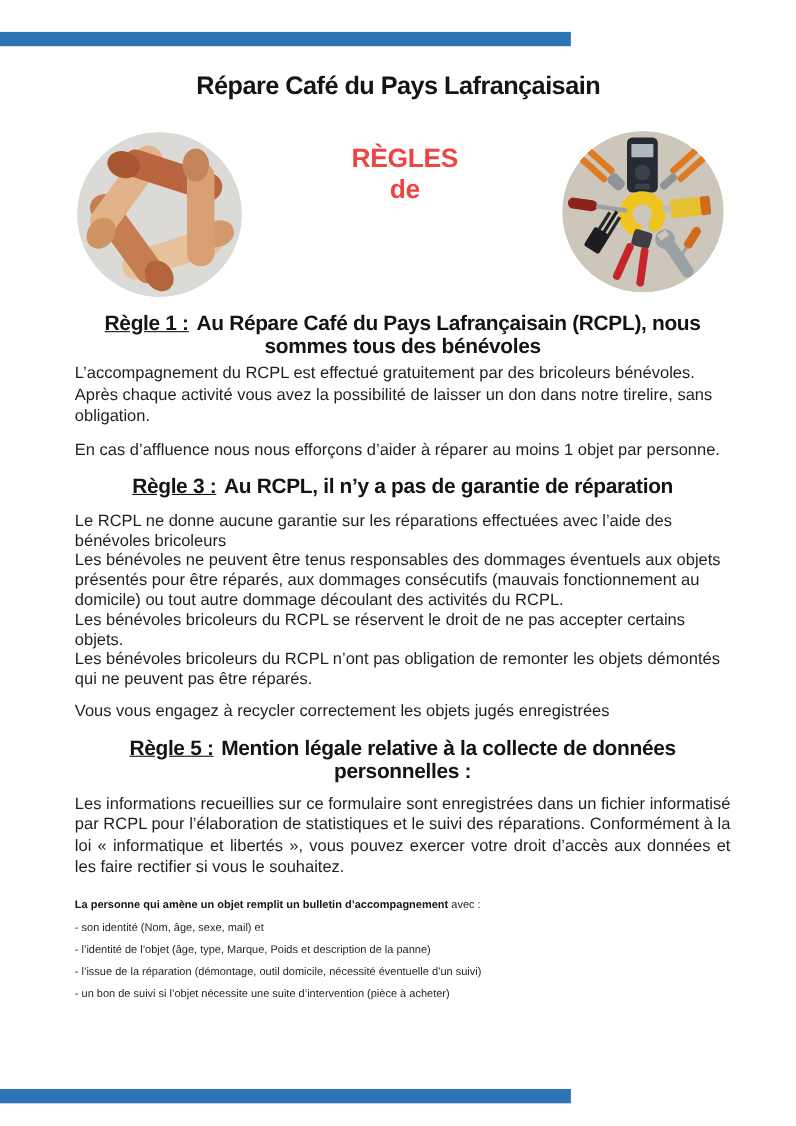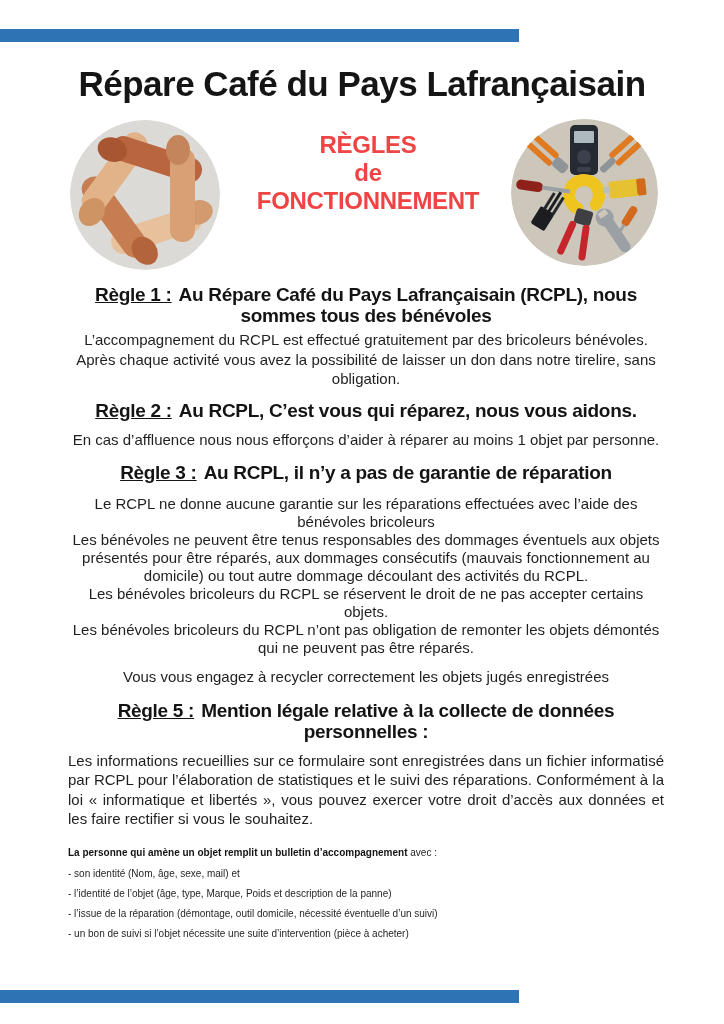--- a/index.html
+++ b/index.html
@@ -7,39 +7,39 @@
     width:724px;height:1024px;position:relative;background:#ffffff;
     font-family:"Liberation Sans","DejaVu Sans",sans-serif;
     color:#1b1b1b;overflow:hidden;
   }
   .accent-bar{position:absolute;left:0;width:519px;height:13px;background:#2e74b5;}
   .accent-bar.top{top:29px;}
   .accent-bar.bottom{top:990px;}
 
   .doc-title{
     position:absolute;top:64px;left:0;width:724px;text-align:center;
-    font-size:35px;font-weight:bold;letter-spacing:-0.5px;color:#151515;
+    font-size:23px;font-weight:bold;letter-spacing:-0.5px;color:#151515;
   }
 
   .circle-photo{position:absolute;border-radius:50%;overflow:hidden;}
   .circle-photo.hands{left:70px;top:120px;width:150px;height:150px;}
   .circle-photo.tools{left:511px;top:119px;width:147px;height:147px;}
   .circle-photo svg{display:block;}
 
   .subtitle{
     position:absolute;left:248px;top:131px;width:240px;text-align:center;
     font-size:24px;line-height:28px;font-weight:bold;color:#ef4444;
     letter-spacing:-0.3px;white-space:nowrap;
   }
 
   .content{position:absolute;left:68px;top:284px;width:596px;}
   .rheading{font-size:19px;line-height:21px;font-weight:bold;color:#141414;letter-spacing:-0.3px;text-align:center;}
   .rlabel{text-decoration:underline;margin-right:7px;}
   .rbody{font-size:15px;line-height:19.5px;color:#1f1f1f;}
-  .rbody p{margin:0;text-align:center;}
+  .rbody p{margin:0;}
   .just p{text-align:justify;}
 
   .sec1{margin-top:0;}      .sec1 .rbody{margin-top:4px;}
   .sec2{margin-top:11px;}   .sec2 .rbody{margin-top:9px;}
   .sec3{margin-top:13px;}   .sec3 .rbody{margin-top:12px;line-height:18px;}
   .sec4{margin-top:10px;}   .sec4 .rbody{margin-top:10px;}
   .sec5{margin-top:13px;}   .sec5 .rbody{margin-top:9px;}
 
   .bulletin{margin-top:14px;font-size:10px;line-height:20px;color:#1f1f1f;}
   .bulletin .lead{margin:0 0 1px 0;}
@@ -79,21 +79,20 @@
           <ellipse cx="120" cy="108" rx="15" ry="12" fill="#c5855a"></ellipse>
         </g>
       </g>
     </g>
   </svg>
 </div>
 
 <div class="subtitle">
   <div>RÈGLES</div>
   <div>de</div>
-  <div>FONCTIONNEMENT</div>
 </div>
 
 <div class="circle-photo tools" title="photo of hand tools arranged in a circle">
   <svg width="147" height="147" viewBox="0 0 147 147">
     <circle cx="73.5" cy="73.5" r="73.5" fill="#cdc6bb"></circle>
 
     <g>
       <rect x="59" y="6" width="28" height="50" rx="5" fill="#262b33"></rect>
       <rect x="63" y="12" width="20" height="12" rx="1" fill="#aeb9bd"></rect>
       <circle cx="73" cy="38" r="7" fill="#3a414c"></circle>
@@ -157,21 +156,20 @@
 
   <div class="sec1">
     <div class="rheading"><span class="rlabel">Règle 1 :</span><span>Au Répare Café du Pays Lafrançaisain (RCPL), nous sommes tous des bénévoles</span></div>
     <div class="rbody">
       <p>L’accompagnement du RCPL est effectué gratuitement par des bricoleurs bénévoles.</p>
       <p>Après chaque activité vous avez la possibilité de laisser un don dans notre tirelire, sans obligation.</p>
     </div>
   </div>
 
   <div class="sec2">
-    <div class="rheading"><span class="rlabel">Règle 2 :</span><span>Au RCPL, C’est vous qui réparez, nous vous aidons.</span></div>
     <div class="rbody">
       <p>En cas d’affluence nous nous efforçons d’aider à réparer au moins 1 objet par personne.</p>
     </div>
   </div>
 
   <div class="sec3">
     <div class="rheading"><span class="rlabel">Règle 3 :</span><span>Au RCPL, il n’y a pas de garantie de réparation</span></div>
     <div class="rbody">
       <p>Le RCPL ne donne aucune garantie sur les réparations effectuées avec l’aide des bénévoles bricoleurs</p>
       <p>Les bénévoles ne peuvent être tenus responsables des dommages éventuels aux objets présentés pour être réparés, aux dommages consécutifs (mauvais fonctionnement au domicile) ou tout autre dommage découlant des activités du RCPL.</p>

